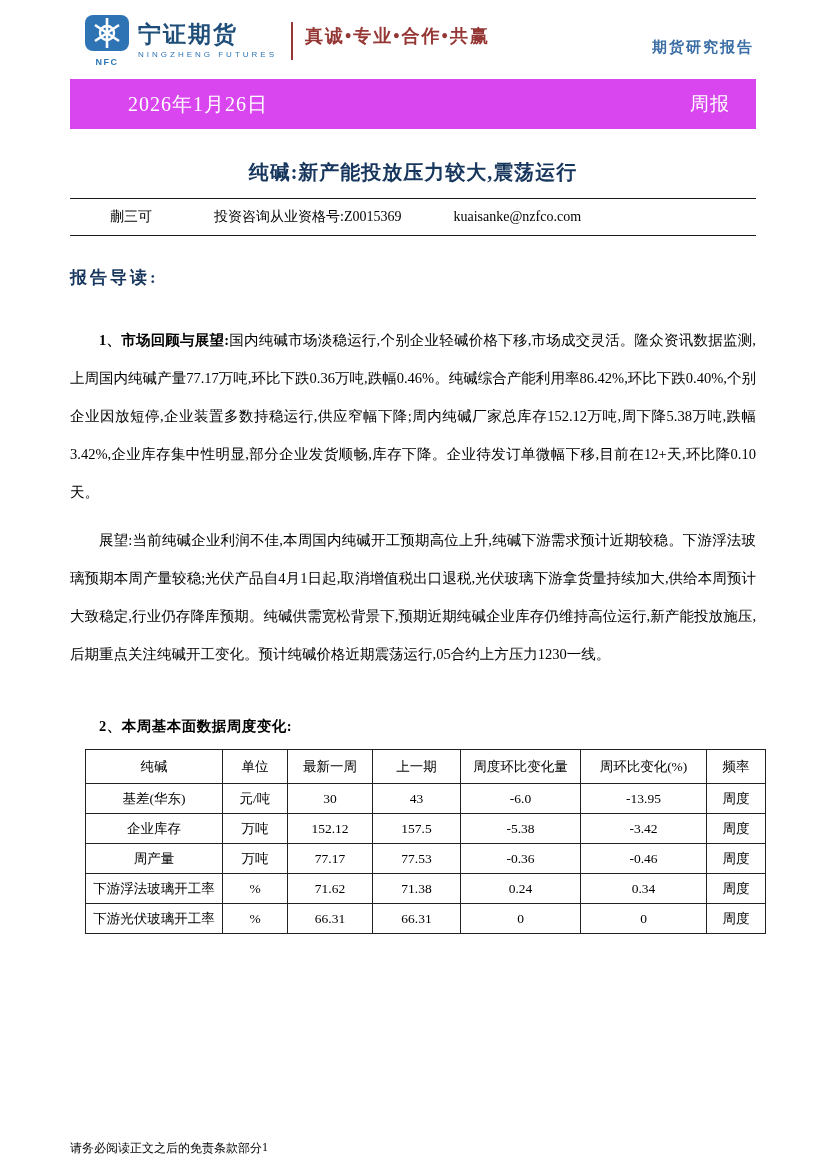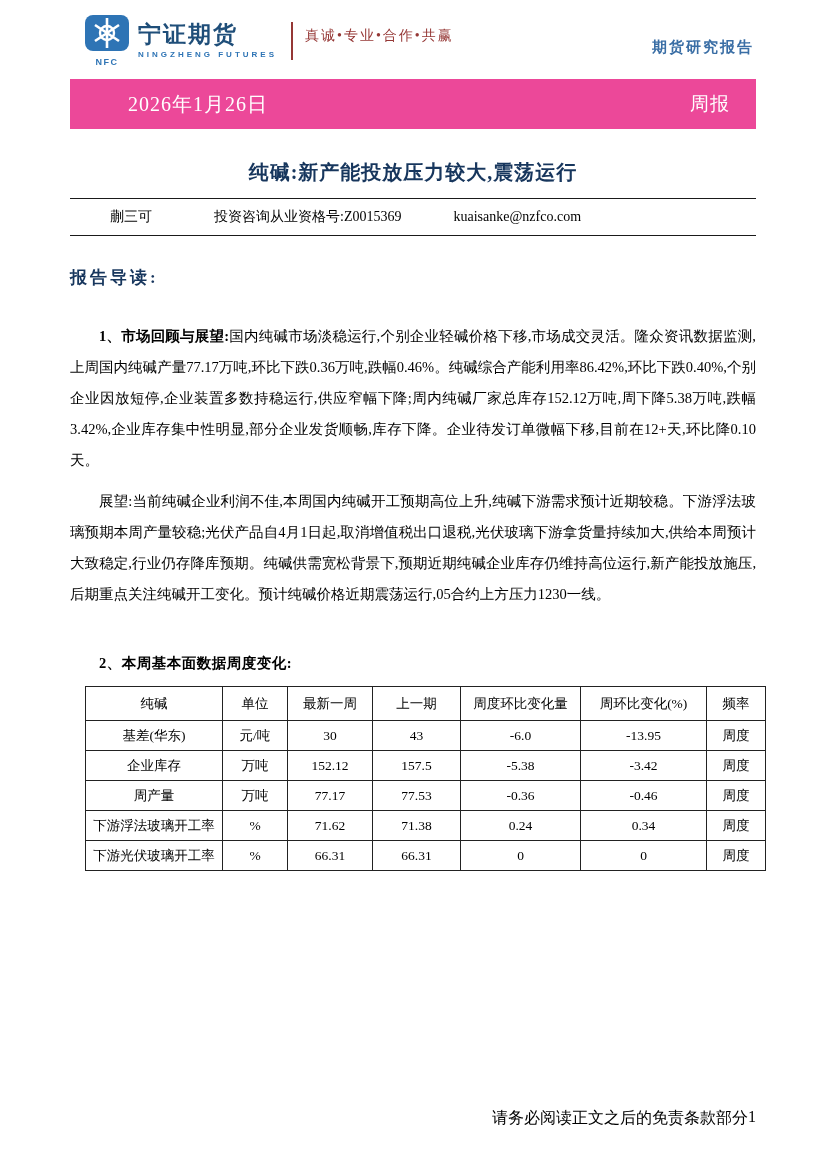--- a/index.html
+++ b/index.html
@@ -10,53 +10,53 @@
     font-family:"Liberation Serif","DejaVu Serif",serif;
     overflow:hidden;
   }
   
   .top-header { display:flex; justify-content:space-between; align-items:flex-start; padding:14px 72px 0 84px; }
   .brand { display:flex; align-items:center; }
   .logo-col { display:flex; flex-direction:column; align-items:center; margin-right:8px; }
   .nfc-text { font-family:"Liberation Sans",sans-serif; font-size:9px; font-weight:bold; color:#2E74B5; letter-spacing:1.5px; margin-top:1px; }
   .brand-col { display:flex; flex-direction:column; justify-content:center; }
   .brand-cn { font-size:23px; font-weight:bold; color:#1F4E79; letter-spacing:2px; line-height:1.1; }
-  .brand-en { font-family:"Liberation Sans",sans-serif; font-size:8px; color:#2E74B5; letter-spacing:3px; margin-top:2px;font-weight:bold; }
+  .brand-en { font-family:"Liberation Sans",sans-serif; font-size:8px; color:#2E74B5; letter-spacing:3px; margin-top:2px; }
   .brand-divider { width:2px; height:38px; background:#953735; margin:0 12px 0 14px; align-self:center; }
-  .tagline { font-size:14px; font-weight:normal; color:#953735; letter-spacing:2px; align-self:center; margin-top:-10px; }
+  .tagline { font-size:18px; font-weight:bold; color:#953735; letter-spacing:2px; align-self:center; margin-top:-10px; }
   .report-type { font-size:15px; font-weight:bold; color:#3A6EA5; letter-spacing:2px; margin-top:24px; }
   
   .banner {
-    margin:12px 70px 0 70px; height:50px; background:#ec4899;
+    margin:12px 70px 0 70px; height:50px; background:#d946ef;
     display:flex; align-items:center; justify-content:space-between;
     padding:0 26px 0 58px; color:#ffffff;
   }
   .banner-date { font-size:20px; letter-spacing:1px; }
   .banner-period { font-size:19px; letter-spacing:1px; }
   
   .title { text-align:center; font-size:20px; font-weight:bold; color:#17365D; margin-top:30px; letter-spacing:1px; }
   .rule { border:none; border-top:1.2px solid #1a1a1a; margin:0 70px; }
   .rule.under-title { margin-top:12px; }
   .author-row { display:flex; align-items:center; padding:9px 111px 9px 110px; font-size:14px; color:#000; }
   .author-name { }
   .author-qual { margin-left:62px; }
   .author-email { margin-left:52px; }
   
   .section-heading { margin:30px 70px 0 70px; font-size:17px; font-weight:bold; color:#17365D; letter-spacing:3px; }
-  .para { margin:0 70px; text-align:justify; font-size:14.5px; line-height:31px; text-indent:2em; }
+  .para { margin:0 70px; text-align:justify; font-size:14.5px; line-height:38px; text-indent:2em; }
   .para.first { margin-top:32px; }
   .para.gap { margin-top:10px; }
   .subsection-heading { margin:44px 70px 0 70px; font-size:14.5px; font-weight:bold; text-indent:2em; letter-spacing:0.5px; }
   
   .data-table { border-collapse:collapse; table-layout:fixed; width:680px; margin:13px 0 0 85px; font-size:13.5px; }
   .data-table th, .data-table td { border:1px solid #222; text-align:center; vertical-align:middle; font-weight:normal; padding:0 2px; overflow:hidden; }
   .data-table th { height:34px; }
   .data-table td { height:30px; }
   
-  .footer { position:absolute; left:70px; right:70px; bottom:40px; display:flex; justify-content:flex-end; font-size:16px; color:#000; }
+  .footer { position:absolute; left:70px; right:70px; bottom:12px; display:flex; justify-content:flex-start; font-size:12px; color:#000; }
 </style>
 </head>
 <body>
 
 <div class="page">
 
   <header class="top-header">
     <div class="brand">
       <div class="logo-col">
         <span>

